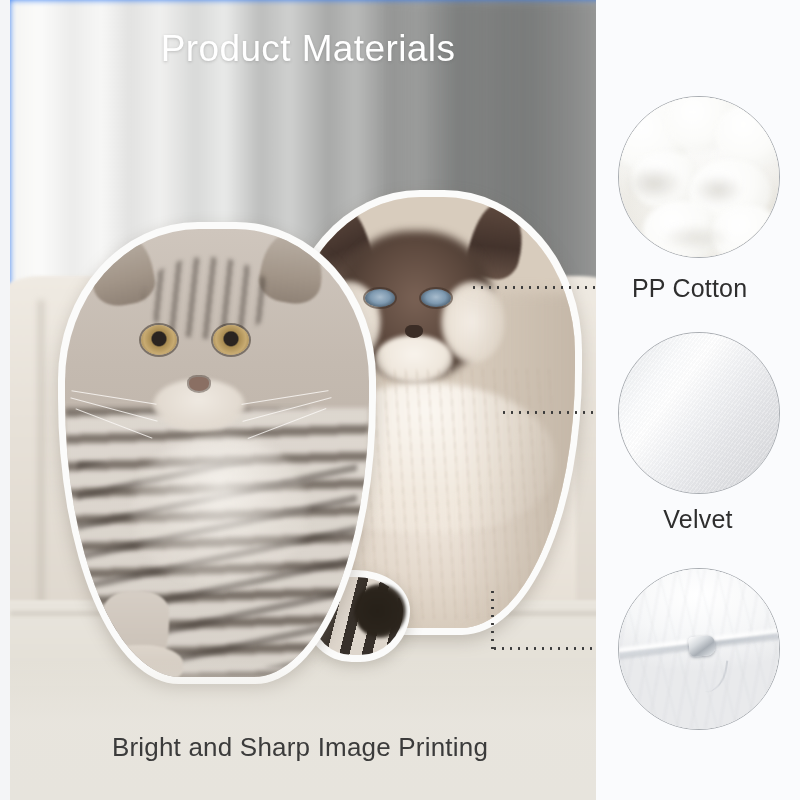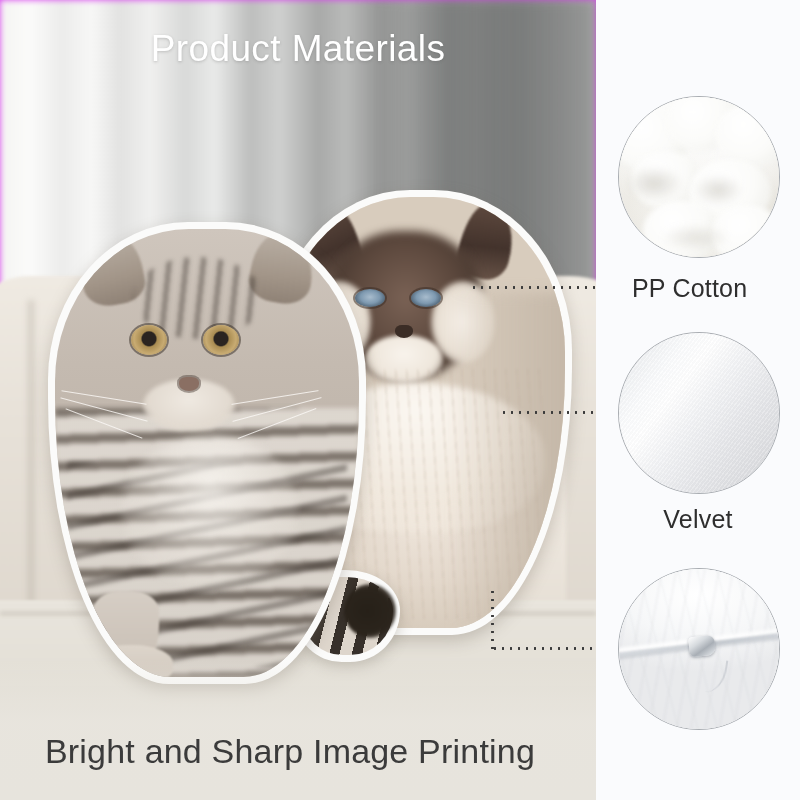--- a/index.html
+++ b/index.html
@@ -15,26 +15,26 @@
     position: relative;
     width: 800px;
     height: 800px;
     overflow: hidden;
     background: #f4f5f7;
   }
 
   
   .scene {
     position: absolute;
-    left: 0;
+    left: 10px;
     top: 0;
     width: 596px;
     height: 800px;
     overflow: hidden;
-    background: #d946ef;
+    background: #3b82f6;
   }
 
   
   .curtain {
     position: absolute;
     left: 0; top: 0;
     width: 596px; height: 430px;
     background:
       linear-gradient(90deg,
         #f4f4f2 0px, #fbfbfa 30px, #ececeb 62px, #f7f7f6 92px,
@@ -295,21 +295,21 @@
     text-shadow: 0 1px 3px rgba(90,90,90,0.30);
   }
 
   
   .caption {
     position: absolute;
     left: 0; top: 732px;
     width: 580px;
     text-align: center;
     color: #3b3b3b;
-    font-size: 34px;
+    font-size: 26px;
     font-weight: 300;
     letter-spacing: 0.2px;
   }
 
   
   .panel {
     position: absolute;
     left: 596px; top: 0;
     width: 204px; height: 800px;
     background: #fafbfd;

